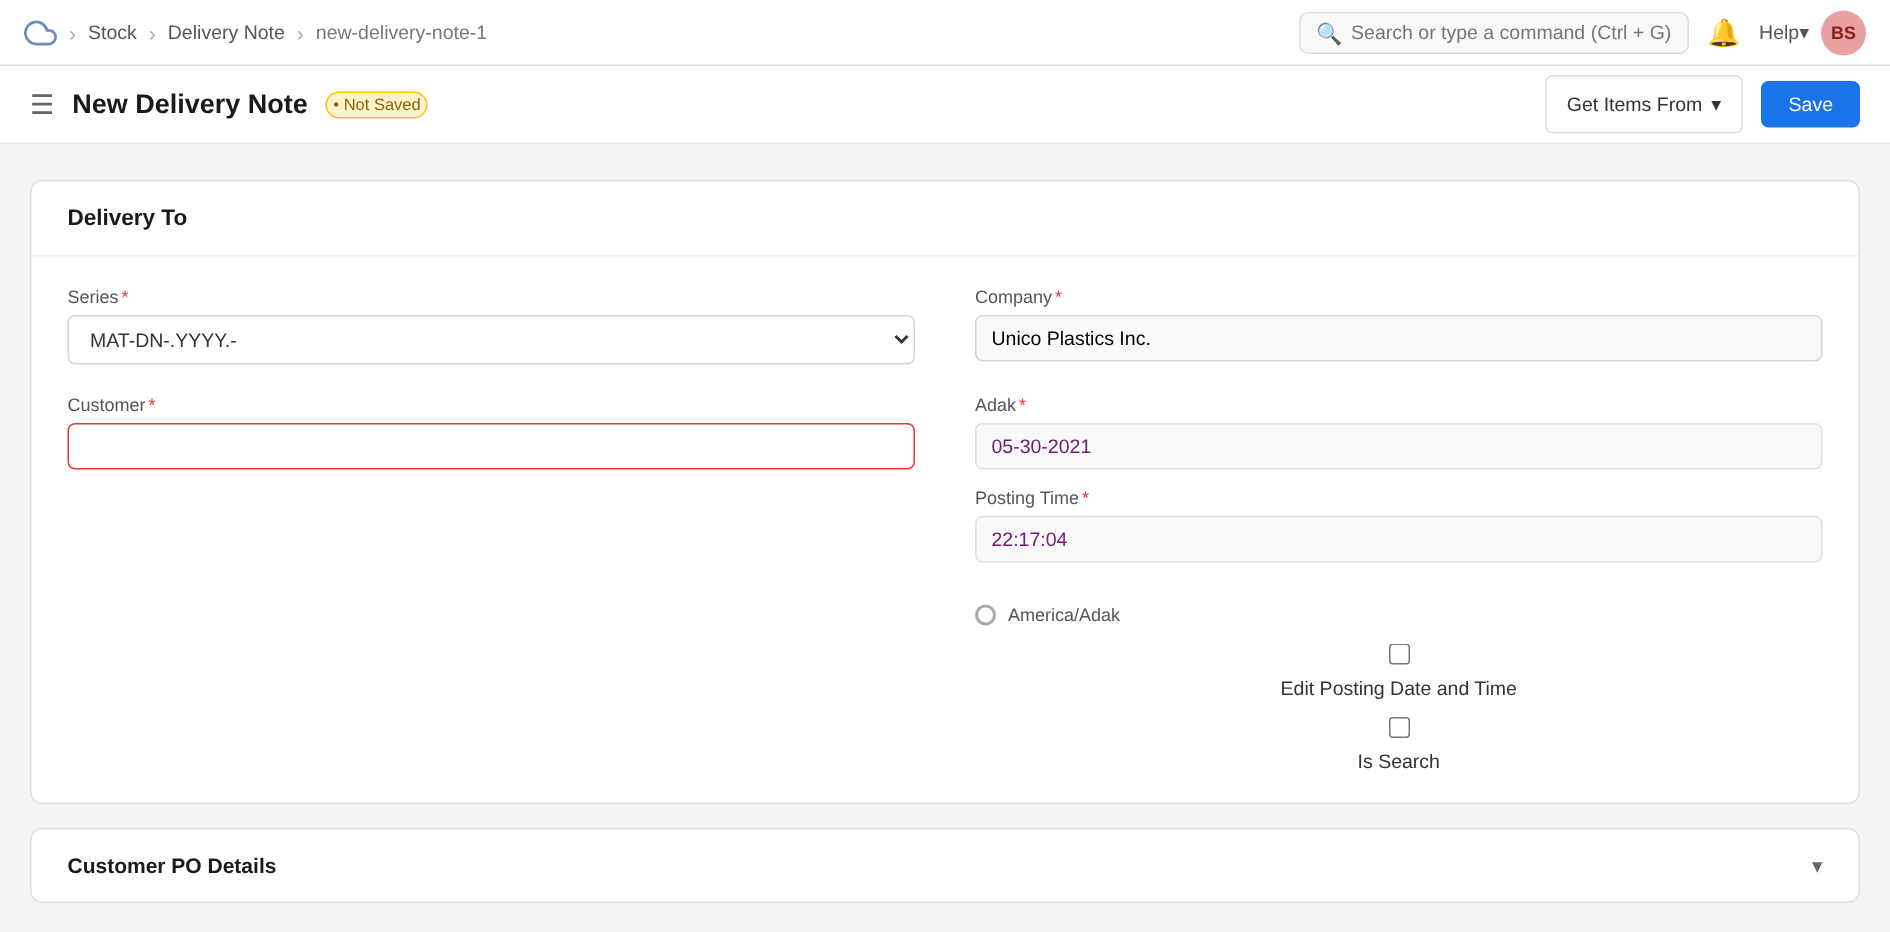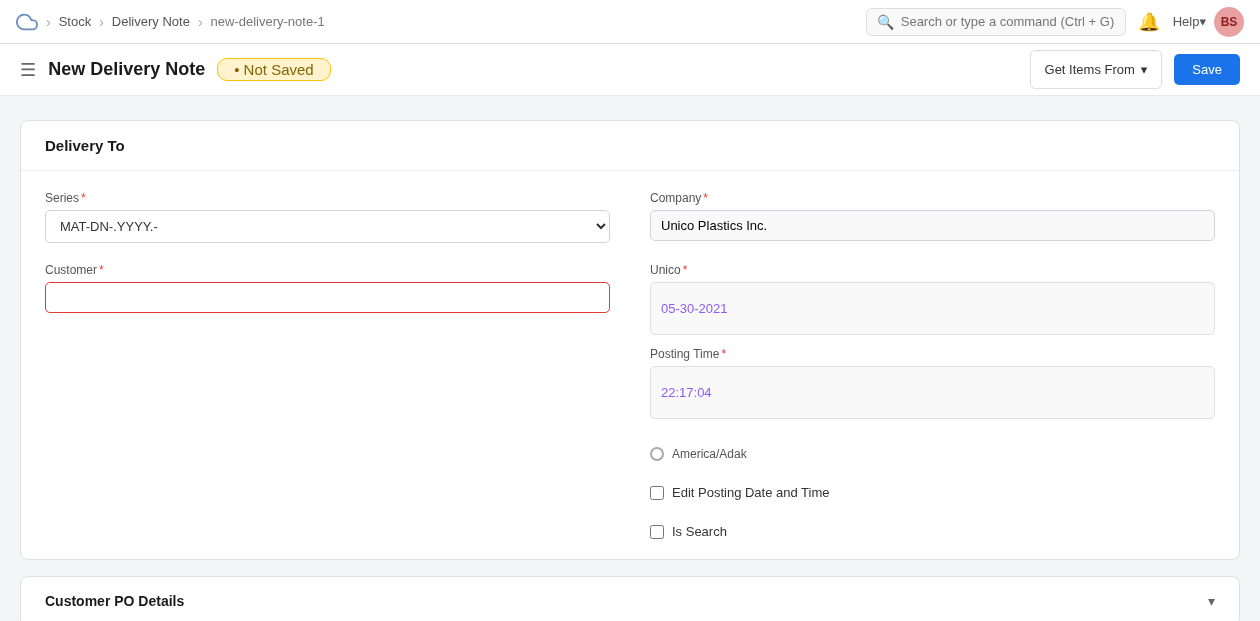--- a/index.html
+++ b/index.html
@@ -41,21 +41,21 @@
     
     .page-header {
       display: flex; align-items: center; background: #fff;
       border-bottom: 1px solid #e8e8e8; padding: 0 20px;
       height: 52px; gap: 12px;
     }
     .hamburger { font-size: 18px; color: #666; cursor: pointer; }
     .page-title { font-size: 18px; font-weight: 600; color: #1a1a1a; text-align: right; }
     .not-saved-badge {
       background: #fff3cd; border: 1px solid #ffc107;
-      color: #856404; font-size: 15px; padding: 2px 16px;
+      color: #856404; font-size: 11px; padding: 2px 4px;
       border-radius: 10px; display: flex; align-items: center; gap: 4px;
     }
     .header-spacer { flex: 1; }
     .get-items-btn {
       display: flex; align-items: center; gap: 6px;
       border: 1px solid #ddd; background: #fff;
       padding: 11px 14px; border-radius: 5px;
       font-size: 13px; color: #333; cursor: pointer;
     }
     .save-btn {
@@ -92,41 +92,42 @@
       padding: 7px 10px; font-size: 13px; color: #333;
       background: #fff; outline: none; width: 100%;
     }
     .form-control.error { border-color: #e53935; }
     .form-control.readonly { background: #f9f9f9; color: #000000; }
     select.form-control { cursor: pointer; }
 
     
     .value-display {
       border: 1px solid #e0e0e0; border-radius: 5px;
-      padding: 18px 10px; font-size: 13px; color: #8b5cf6;
+      padding: 7px 10px; font-size: 13px; color: #701a75;
       background: #f9f9f9;
     }
 
     
     .timezone-row {
       display: flex; align-items: center; gap: 8px;
       margin-top: 16px;
     }
     .radio-circle {
       width: 14px; height: 14px; border-radius: 50%;
       border: 2px solid #aaa; display: inline-flex;
       align-items: center; justify-content: center;
       cursor: pointer; flex-shrink: 0;
     }
     .timezone-label { font-size: 12px; color: #555; }
 
     
     .checkbox-row {
       display: flex; align-items: center; gap: 8px;
-      margin-top: 12px;
+      margin-top: 0;
+      flex-direction: column;
     }
     .checkbox-input {
       width: 14px; height: 14px; cursor: pointer;
     }
     .checkbox-label { font-size: 13px; color: #333; }
 
     
     .section-header {
       display: flex; align-items: center; justify-content: space-between;
       padding: 16px 24px; cursor: pointer;
@@ -203,21 +204,21 @@
           <label class="form-label">
             <span>Customer</span><span class="required">*</span>
           </label>
           <input type="text" class="form-control error" placeholder="" style="">
         </div>
 
         <div style="display: flex; flex-direction: column; gap: 12px;">
 
           <div class="form-group">
             <label class="form-label">
-              <span>Unico</span><span class="required">*</span>
+              <span>Adak</span><span class="required">*</span>
             </label>
             <div class="value-display">05-30-2021</div>
           </div>
 
           <div class="form-group">
             <label class="form-label">
               <span>Posting Time</span><span class="required">*</span>
             </label>
             <div class="value-display">22:17:04</div>
           </div>

